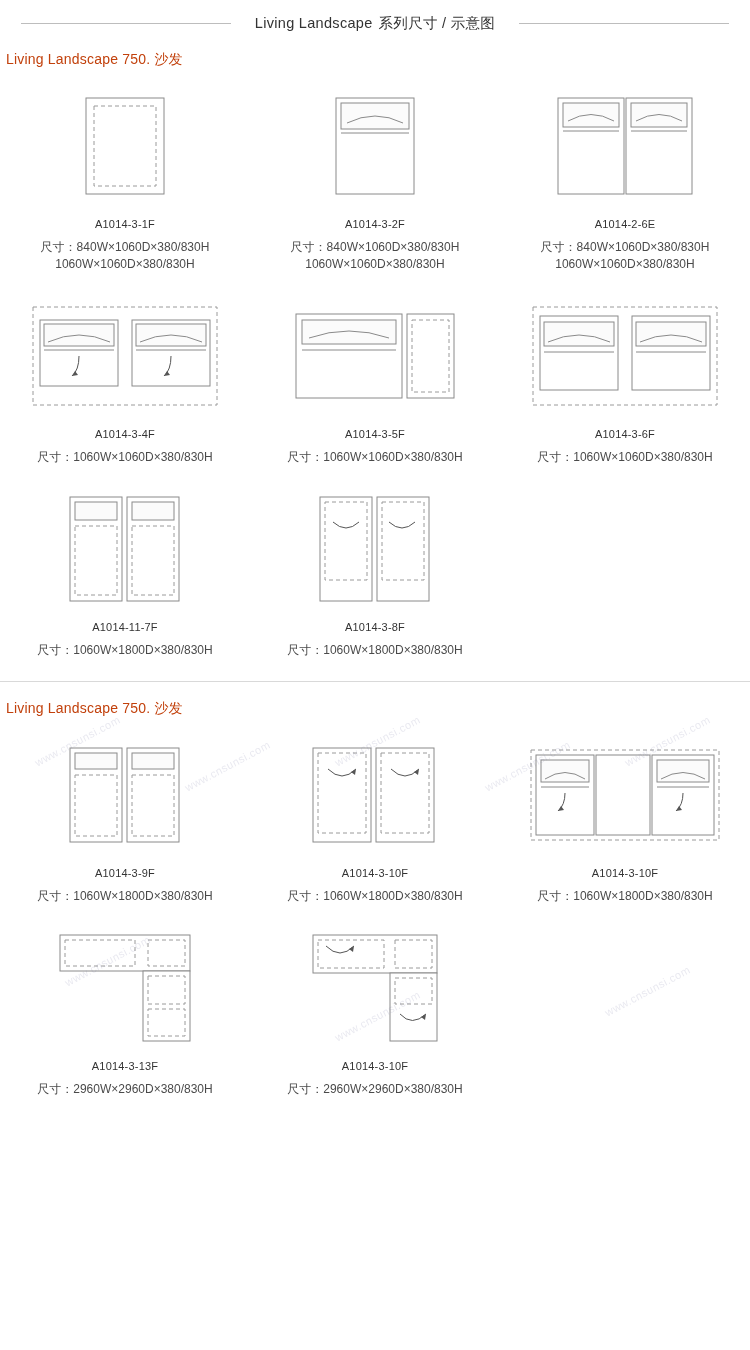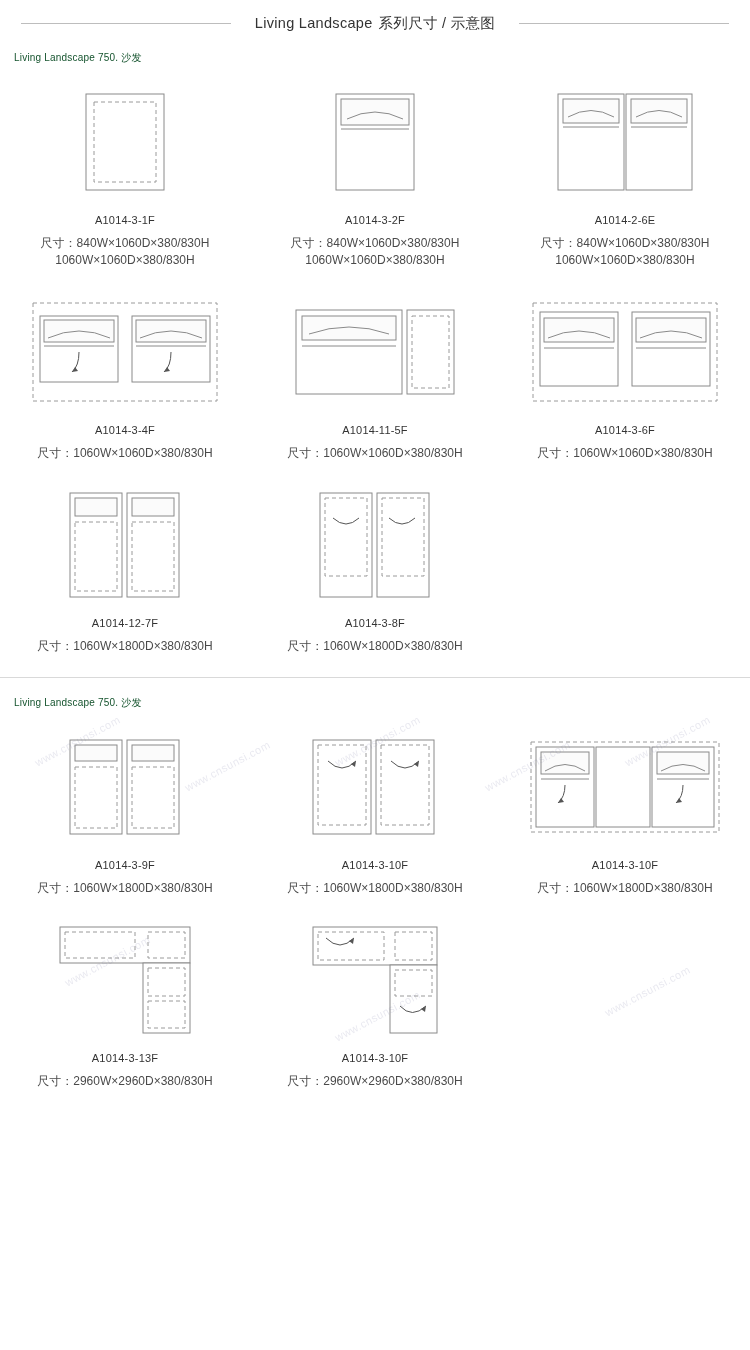--- a/index.html
+++ b/index.html
@@ -26,23 +26,23 @@
     letter-spacing: .3px;
     color: #333;
     white-space: nowrap;
   }
   .header .title .en { font-weight: normal; }
   .header .title .cn { margin-left: 6px; }
 
   
   .section { padding: 0 0 10px 0; }
   .section-title {
-    font-size: 10px;
-    color: #14532d;
-    padding: 8px 0 0 14px;
+    font-size: 14px;
+    color: #c2410c;
+    padding: 8px 0 0 6px;
     letter-spacing: .2px;
   }
   .divider { height: 1px; background: #d9d9d9; margin: 12px 0 0 0; }
 
   
   .grid {
     display: flex;
     flex-wrap: wrap;
     padding-top: 4px;
   }
@@ -176,21 +176,21 @@
         <div class="fig">
           <svg width="160" height="100" viewBox="0 0 160 100">
             <rect x="1" y="8" width="106" height="84" fill="#fff" stroke="#8a8a8a" stroke-width="1"></rect>
             <rect x="112" y="8" width="47" height="84" fill="#fff" stroke="#8a8a8a" stroke-width="1"></rect>
             <rect x="7" y="14" width="94" height="24" fill="#fbfbfb" stroke="#8a8a8a" stroke-width="1"></rect>
             <path d="M14 32 Q54 18 94 32" fill="none" stroke="#8a8a8a" stroke-width="1"></path>
             <line x1="7" y1="44" x2="101" y2="44" stroke="#8a8a8a" stroke-width="1"></line>
             <rect x="117" y="14" width="37" height="72" fill="none" stroke="#9a9a9a" stroke-width="1" stroke-dasharray="4 3"></rect>
           </svg>
         </div>
-        <div class="code">A1014-11-5F</div>
+        <div class="code">A1014-3-5F</div>
         <div class="dims">尺寸：1060W×1060D×380/830H</div>
       </div>
 
       <div class="cell">
         <div class="fig">
           <svg width="186" height="100" viewBox="0 0 186 100">
             <rect x="1" y="1" width="184" height="98" fill="none" stroke="#9a9a9a" stroke-width="1" stroke-dasharray="4 3"></rect>
             <rect x="8" y="10" width="78" height="74" fill="#fff" stroke="#8a8a8a" stroke-width="1"></rect>
             <rect x="100" y="10" width="78" height="74" fill="#fff" stroke="#8a8a8a" stroke-width="1"></rect>
             <rect x="12" y="16" width="70" height="24" fill="#fbfbfb" stroke="#8a8a8a" stroke-width="1"></rect>
@@ -209,21 +209,21 @@
         <div class="fig">
           <svg width="112" height="106" viewBox="0 0 112 106">
             <rect x="1" y="1" width="52" height="104" fill="#fff" stroke="#8a8a8a" stroke-width="1"></rect>
             <rect x="58" y="1" width="52" height="104" fill="#fff" stroke="#8a8a8a" stroke-width="1"></rect>
             <rect x="6" y="6" width="42" height="18" fill="#fbfbfb" stroke="#8a8a8a" stroke-width="1"></rect>
             <rect x="63" y="6" width="42" height="18" fill="#fbfbfb" stroke="#8a8a8a" stroke-width="1"></rect>
             <rect x="6" y="30" width="42" height="69" fill="none" stroke="#9a9a9a" stroke-width="1" stroke-dasharray="4 3"></rect>
             <rect x="63" y="30" width="42" height="69" fill="none" stroke="#9a9a9a" stroke-width="1" stroke-dasharray="4 3"></rect>
           </svg>
         </div>
-        <div class="code">A1014-12-7F</div>
+        <div class="code">A1014-11-7F</div>
         <div class="dims">尺寸：1060W×1800D×380/830H</div>
       </div>
 
       <div class="cell">
         <div class="fig">
           <svg width="112" height="106" viewBox="0 0 112 106">
             <rect x="1" y="1" width="52" height="104" fill="#fff" stroke="#8a8a8a" stroke-width="1"></rect>
             <rect x="58" y="1" width="52" height="104" fill="#fff" stroke="#8a8a8a" stroke-width="1"></rect>
             <rect x="6" y="6" width="42" height="78" fill="none" stroke="#9a9a9a" stroke-width="1" stroke-dasharray="4 3"></rect>
             <rect x="63" y="6" width="42" height="78" fill="none" stroke="#9a9a9a" stroke-width="1" stroke-dasharray="4 3"></rect>

